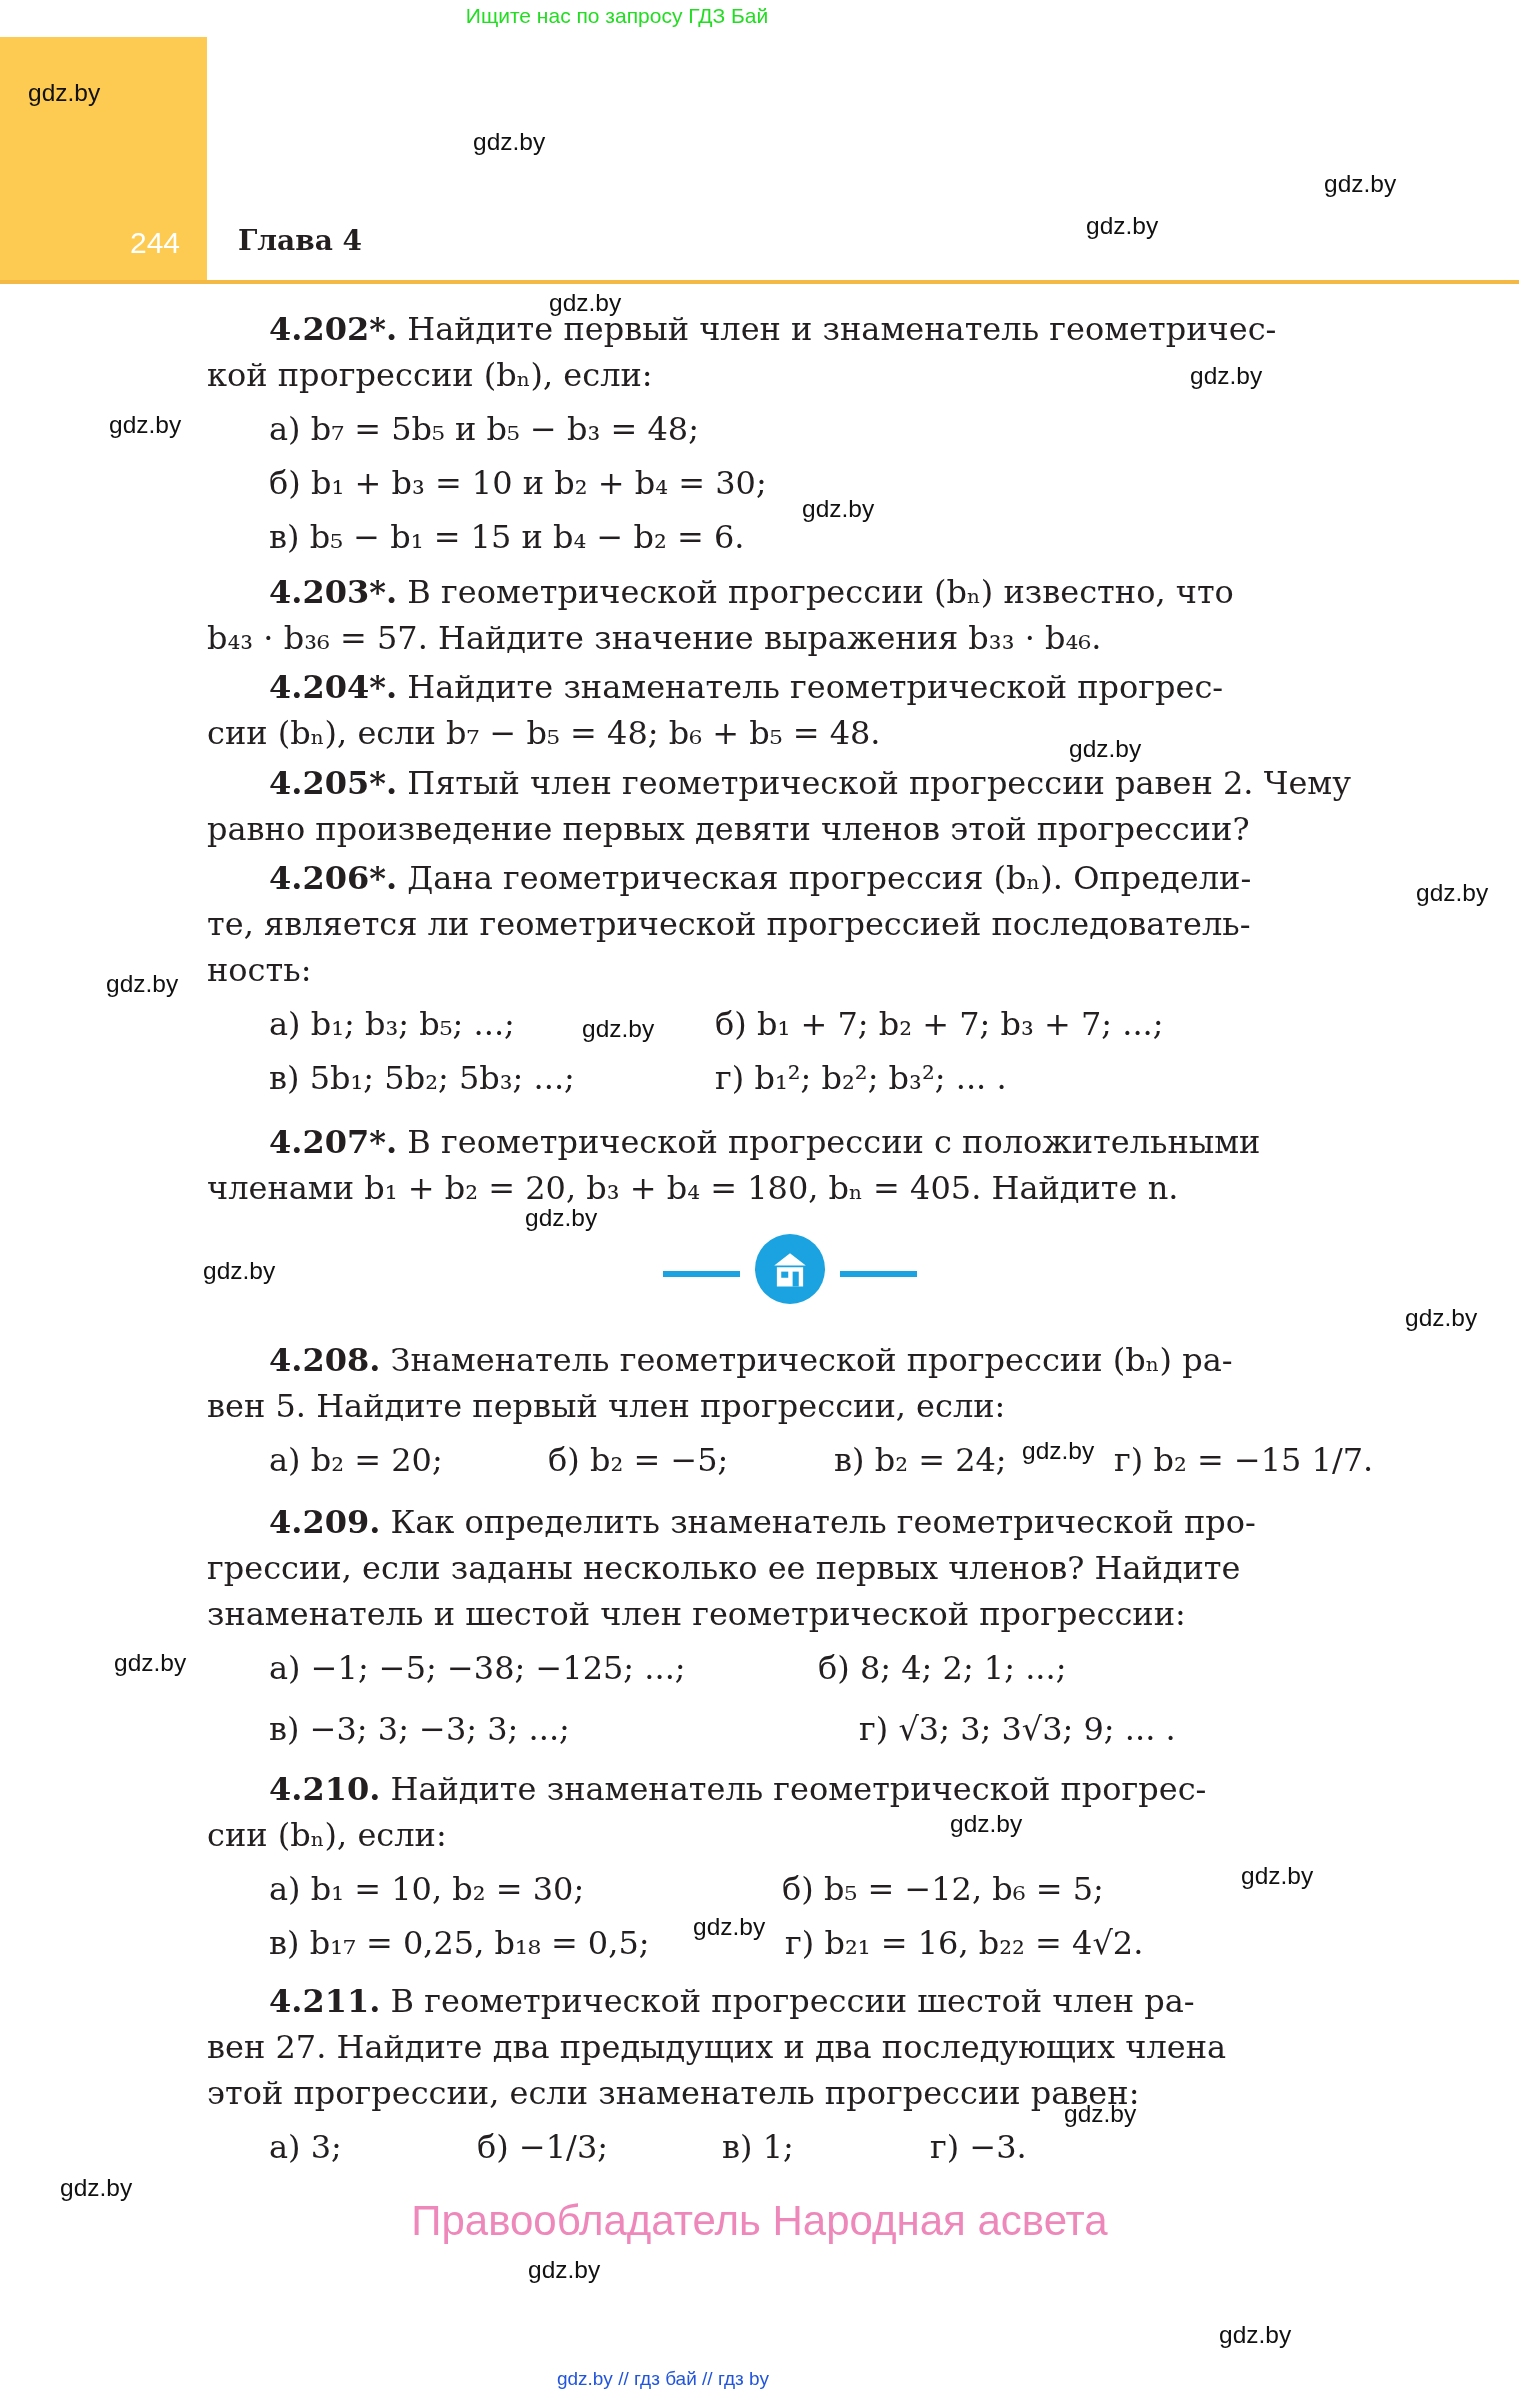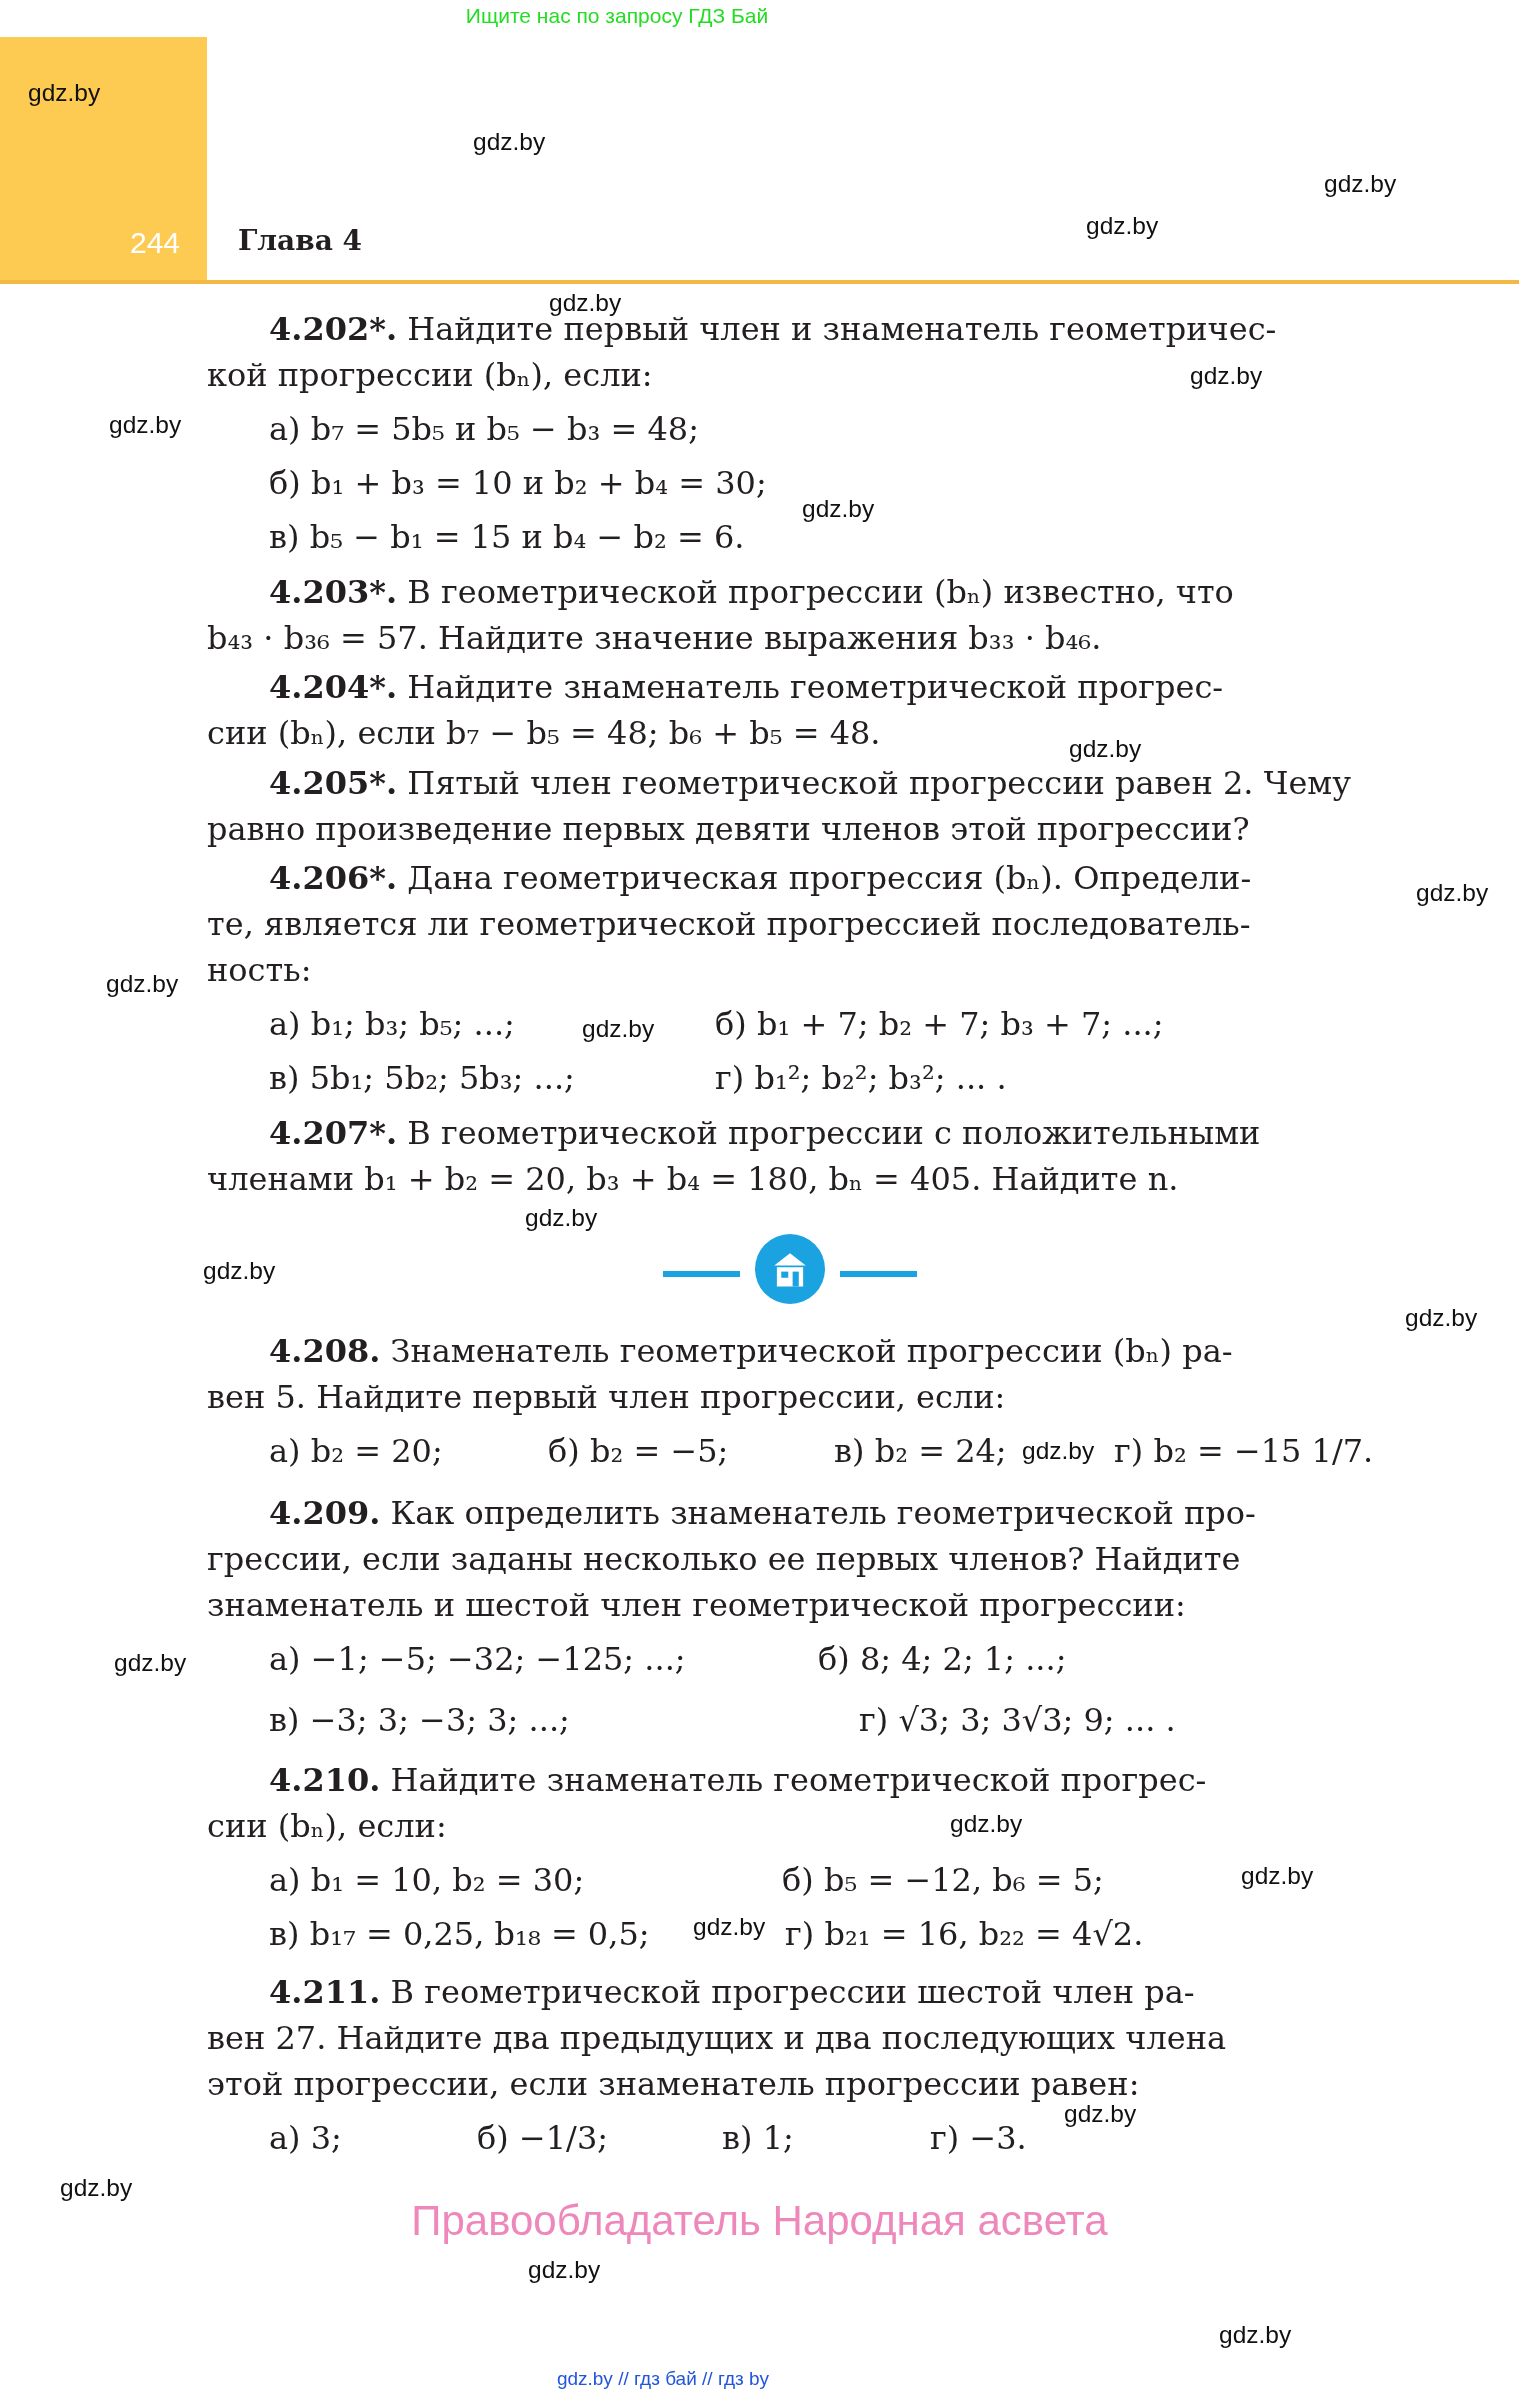--- a/index.html
+++ b/index.html
@@ -104,21 +104,21 @@
   <div class="para">
     <span class="lead"></span><span class="num">4.206*.</span>
     <span>Дана геометрическая прогрессия (bₙ). Определи-</span><br>
     <span>те, является ли геометрической прогрессией последователь-</span><br>
     <span>ность:</span>
   </div>
   <div class="row">
     <span class="cell" style="left:62px;"><span>а)</span> <span>b₁; b₃; b₅; ...;</span></span>
     <span class="cell" style="left:508px;"><span>б)</span> <span>b₁ + 7; b₂ + 7; b₃ + 7; ...;</span></span>
   </div>
-  <div class="row" style="margin-bottom:5px;text-decoration:underline;">
+  <div class="row" style="margin-bottom:14px;text-decoration:underline;">
     <span class="cell" style="left:62px;"><span>в)</span> <span>5b₁; 5b₂; 5b₃; ...;</span></span>
     <span class="cell" style="left:508px;"><span>г)</span> <span>b₁²; b₂²; b₃²; ... .</span></span>
   </div>
 
   <div class="para">
     <span class="lead"></span><span class="num">4.207*.</span>
     <span>В геометрической прогрессии с положительными</span><br>
     <span>членами b₁ + b₂ = 20, b₃ + b₄ = 180, bₙ = 405. Найдите n.</span>
   </div>
 
@@ -136,21 +136,21 @@
     <span class="cell" style="left:907px;"><span>г)</span> <span>b₂ = −15 1/7.</span></span>
   </div>
 
   <div class="para">
     <span class="lead"></span><span class="num">4.209.</span>
     <span>Как определить знаменатель геометрической про-</span><br>
     <span>грессии, если заданы несколько ее первых членов? Найдите</span><br>
     <span>знаменатель и шестой член геометрической прогрессии:</span>
   </div>
   <div class="row" style="margin-bottom:7px;">
-    <span class="cell" style="left:62px;"><span>а)</span> <span>−1; −5; −32; −125; ...;</span></span>
+    <span class="cell" style="left:62px;"><span>а)</span> <span>−1; −5; −38; −125; ...;</span></span>
     <span class="cell" style="left:611px;"><span>б)</span> <span>8; 4; 2; 1; ...;</span></span>
   </div>
   <div class="row" style="margin-bottom:10.5px;">
     <span class="cell" style="left:62px;"><span>в)</span> <span>−3; 3; −3; 3; ...;</span></span>
     <span class="cell" style="left:611px;margin-left:41px;"><span>г)</span> <span>√3; 3; 3√3; 9; ... .</span></span>
   </div>
 
   <div class="para">
     <span class="lead"></span><span class="num">4.210.</span>
     <span>Найдите знаменатель геометрической прогрес-</span><br>

